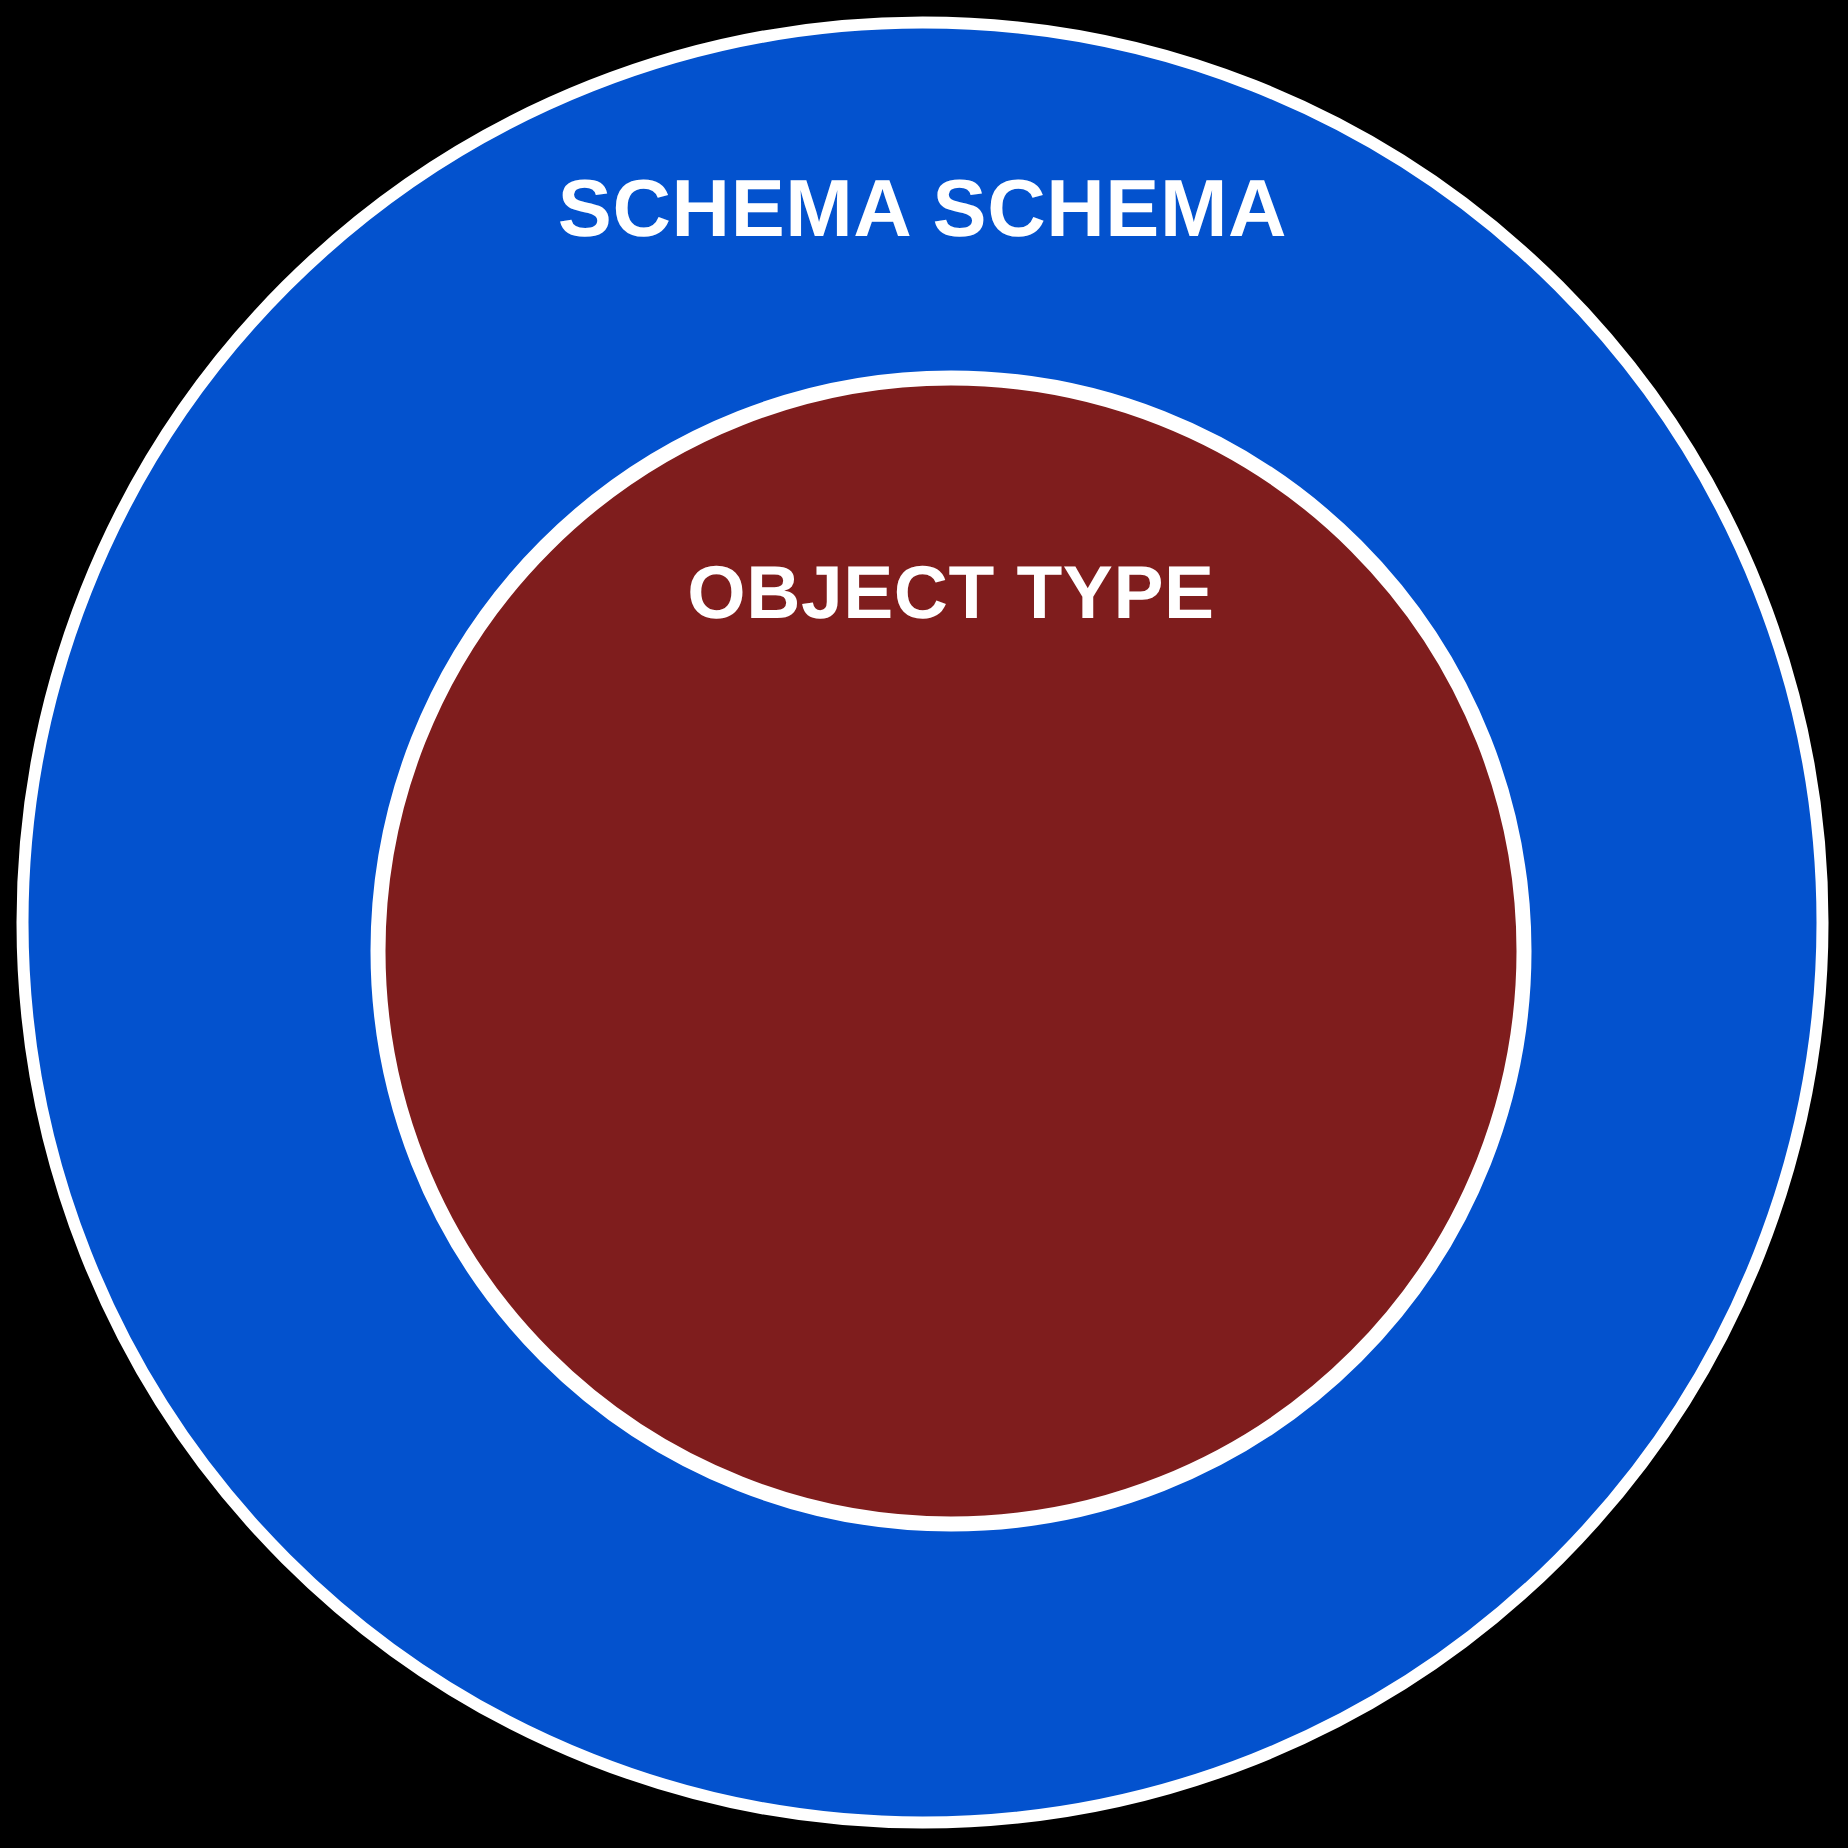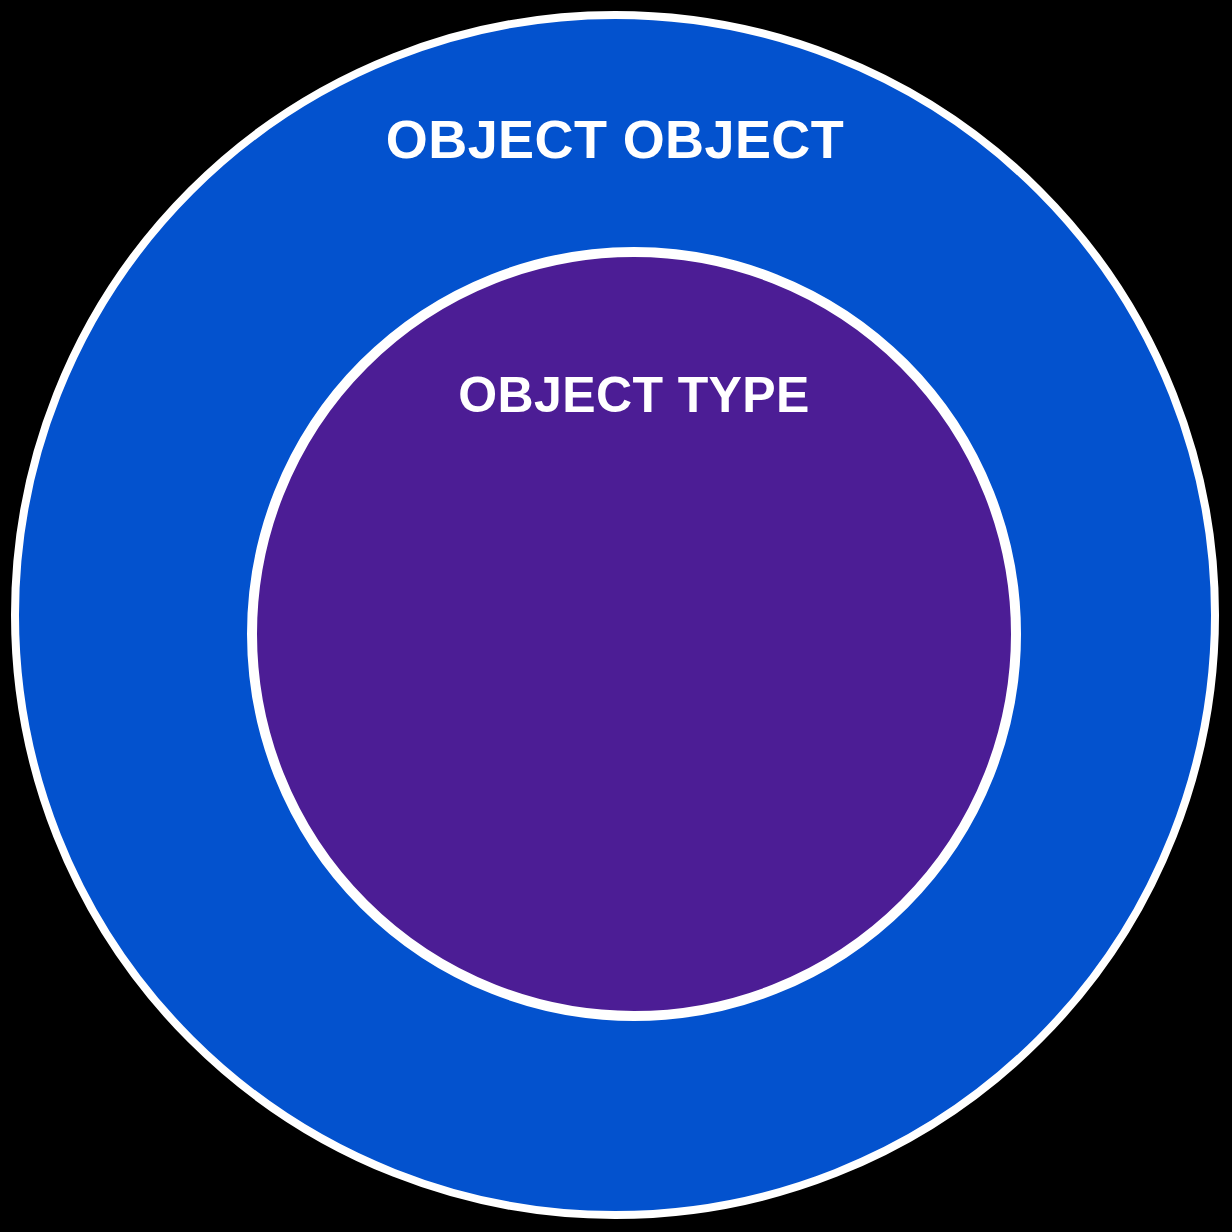--- a/index.html
+++ b/index.html
@@ -88,21 +88,21 @@
     font-size: 47px;
   }
 </style>
 </head>
 <body>
 
 <div id="diagram-root" style="background: rgb(0, 0, 0);">
 
   <div class="circle" id="ring-schema" style="background: rgb(3, 82, 206); border-color: rgb(255, 255, 255);">
 
-    <div class="ring-label" id="label-schema">OBJECT OBJECT</div>
+    <div class="ring-label" id="label-schema">SCHEMA SCHEMA</div>
 
-    <div class="circle" id="ring-type" style="background: #4c1d95; border-color: rgb(255, 255, 255); text-decoration: underline;">
+    <div class="circle" id="ring-type" style="background: #7f1d1d; border-color: rgb(255, 255, 255); text-decoration: underline;">
 
       <div class="ring-label" id="label-type">OBJECT TYPE</div>
 
     </div>
   </div>
 </div>
 
 </body></html>

